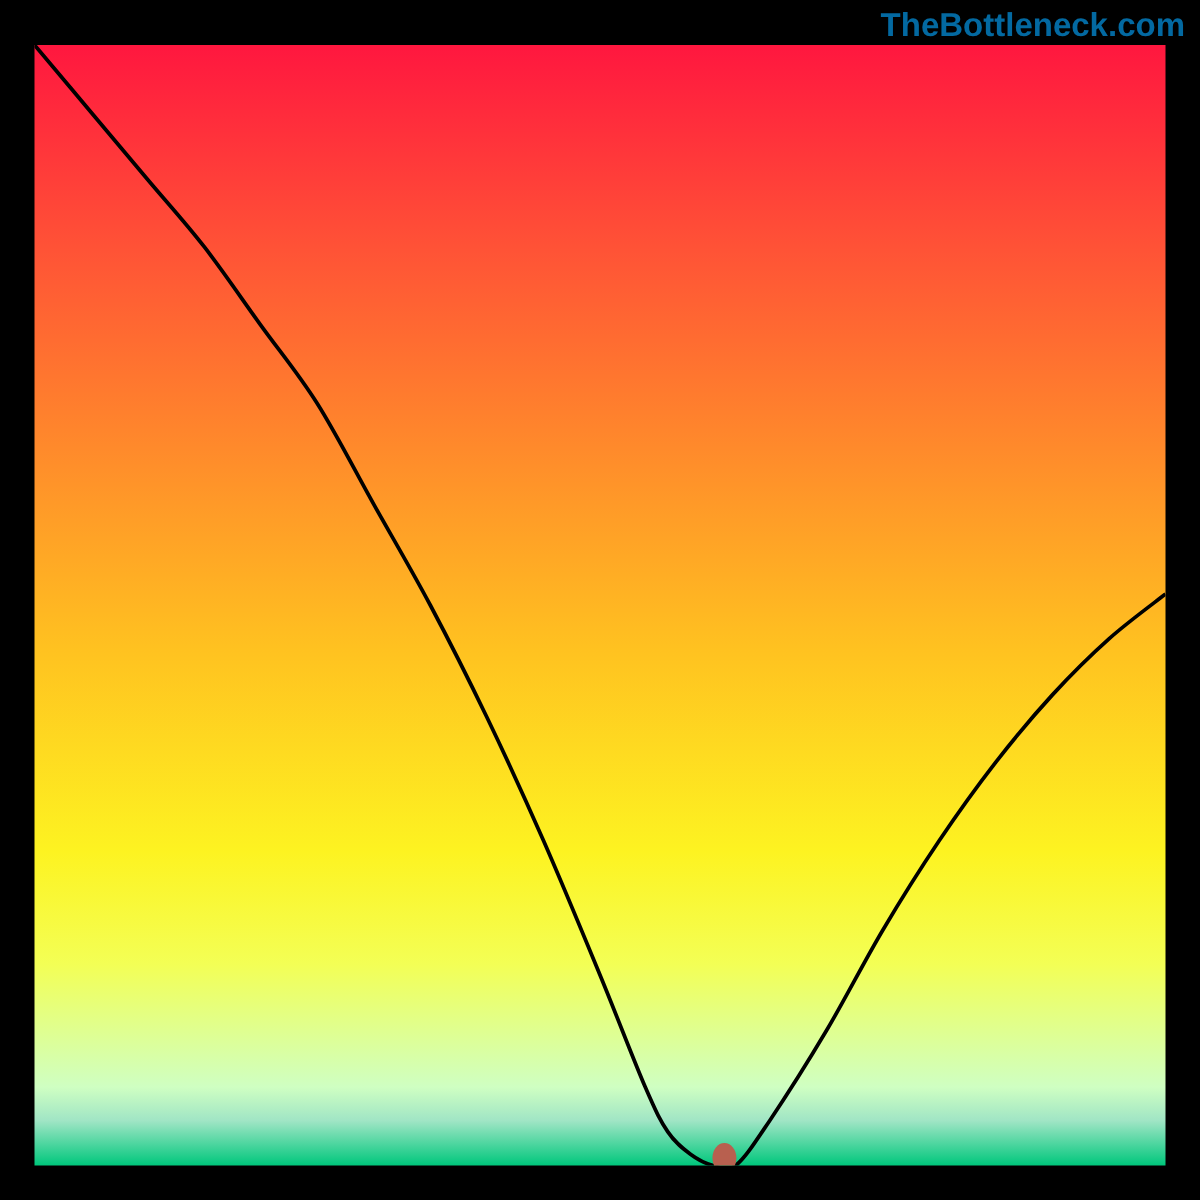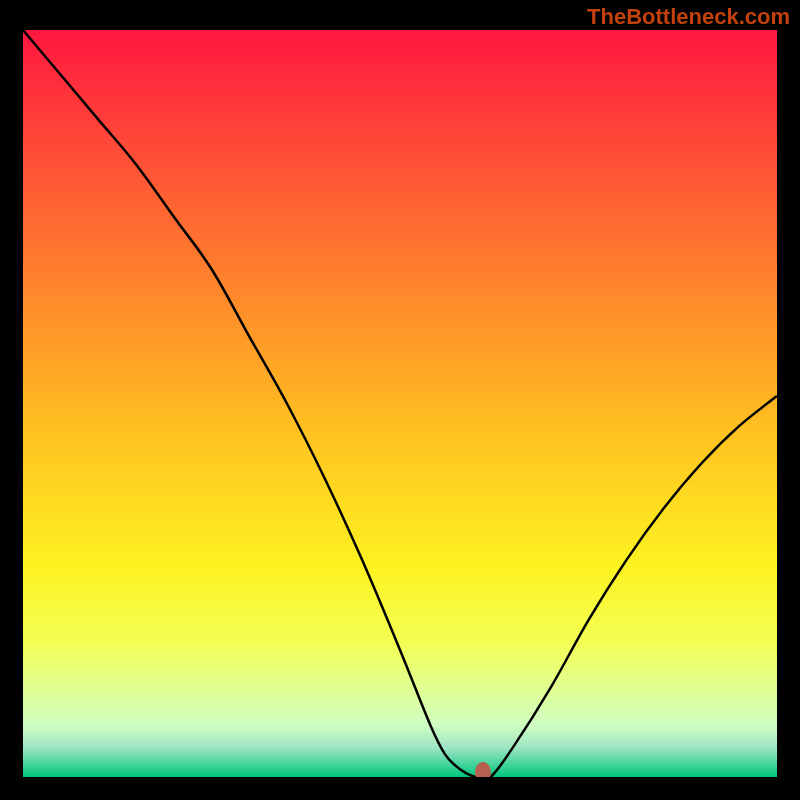--- a/index.html
+++ b/index.html
@@ -1,21 +1,21 @@
 <!DOCTYPE html>
 <html><head>
 <meta charset="utf-8">
 <style>
   * { margin: 0; padding: 0; box-sizing: border-box; }
   html, body { width: 800px; height: 800px; overflow: hidden; background: #000; }
   .container { position: relative; width: 800px; height: 800px; background: #000; }
   .attribution {
     position: absolute;
     top: 4px; right: 10px;
-    color: #c2410c;
+    color: #0369a1;
     font-family: Arial, Helvetica, sans-serif;
     font-size: 22px;
     font-weight: bold;
   }
   .plot {
     position: absolute;
     left: 23px; top: 30px;
     width: 754px; height: 747px;
   }
   .gradient {

